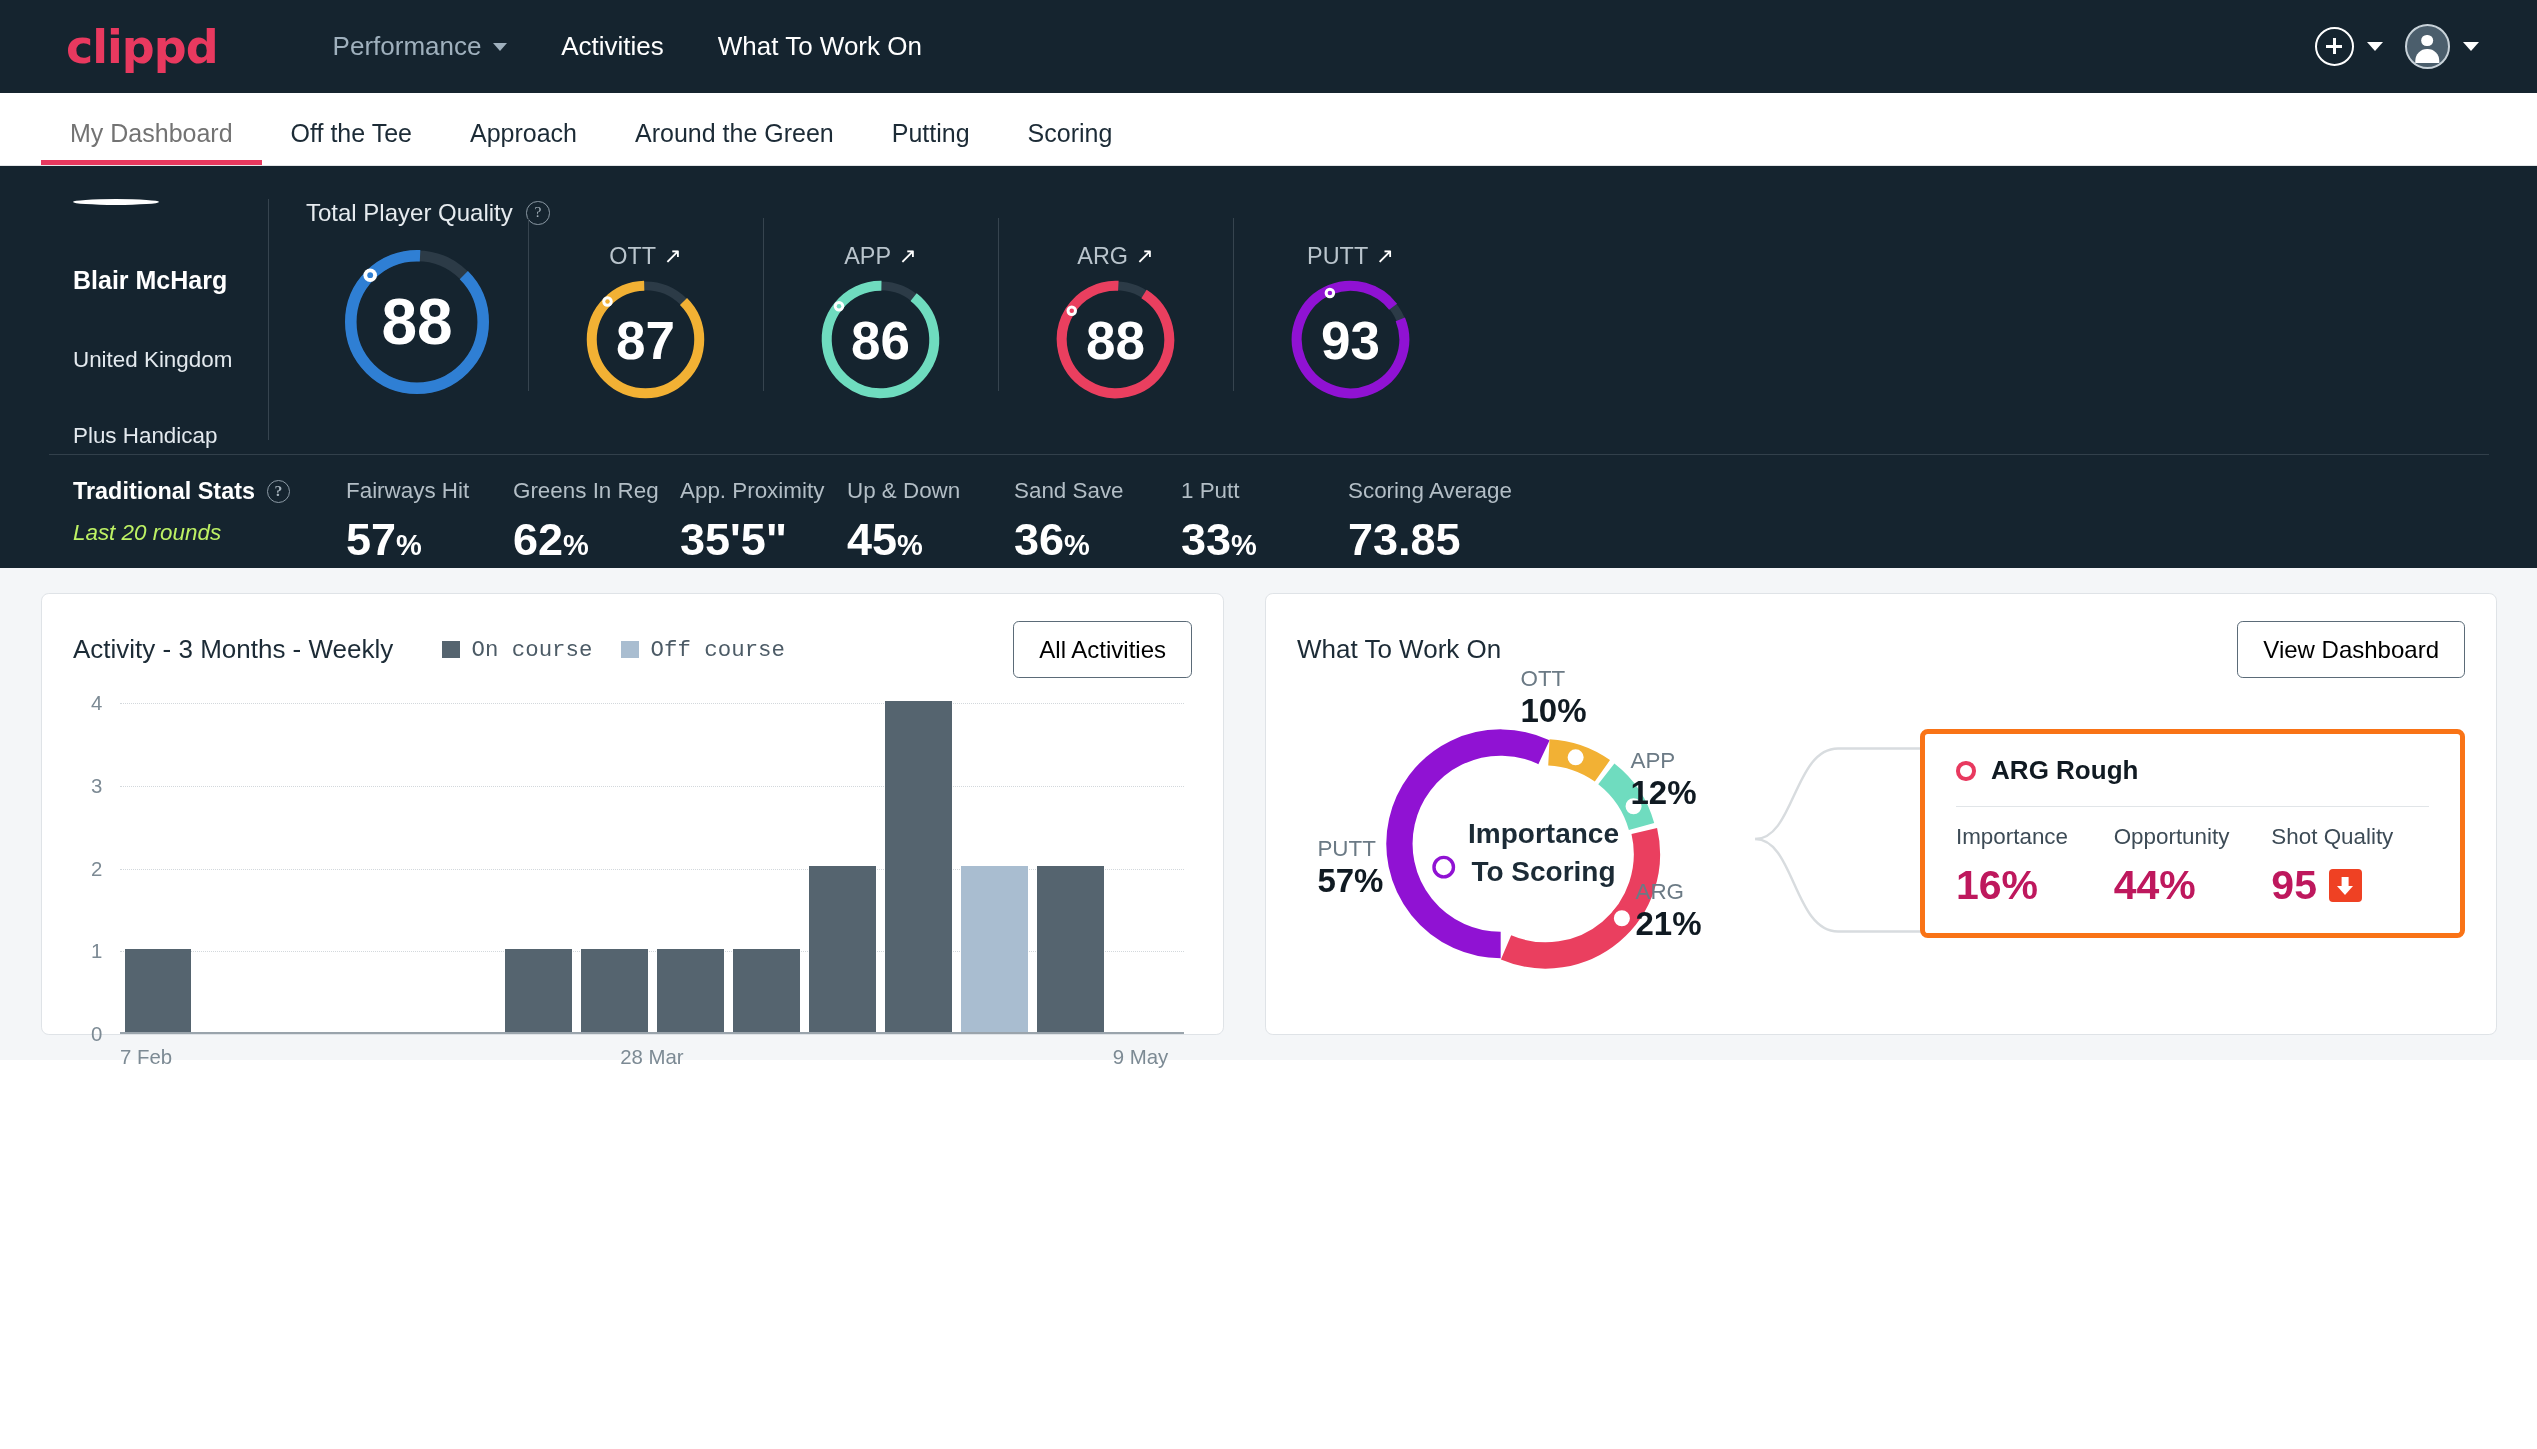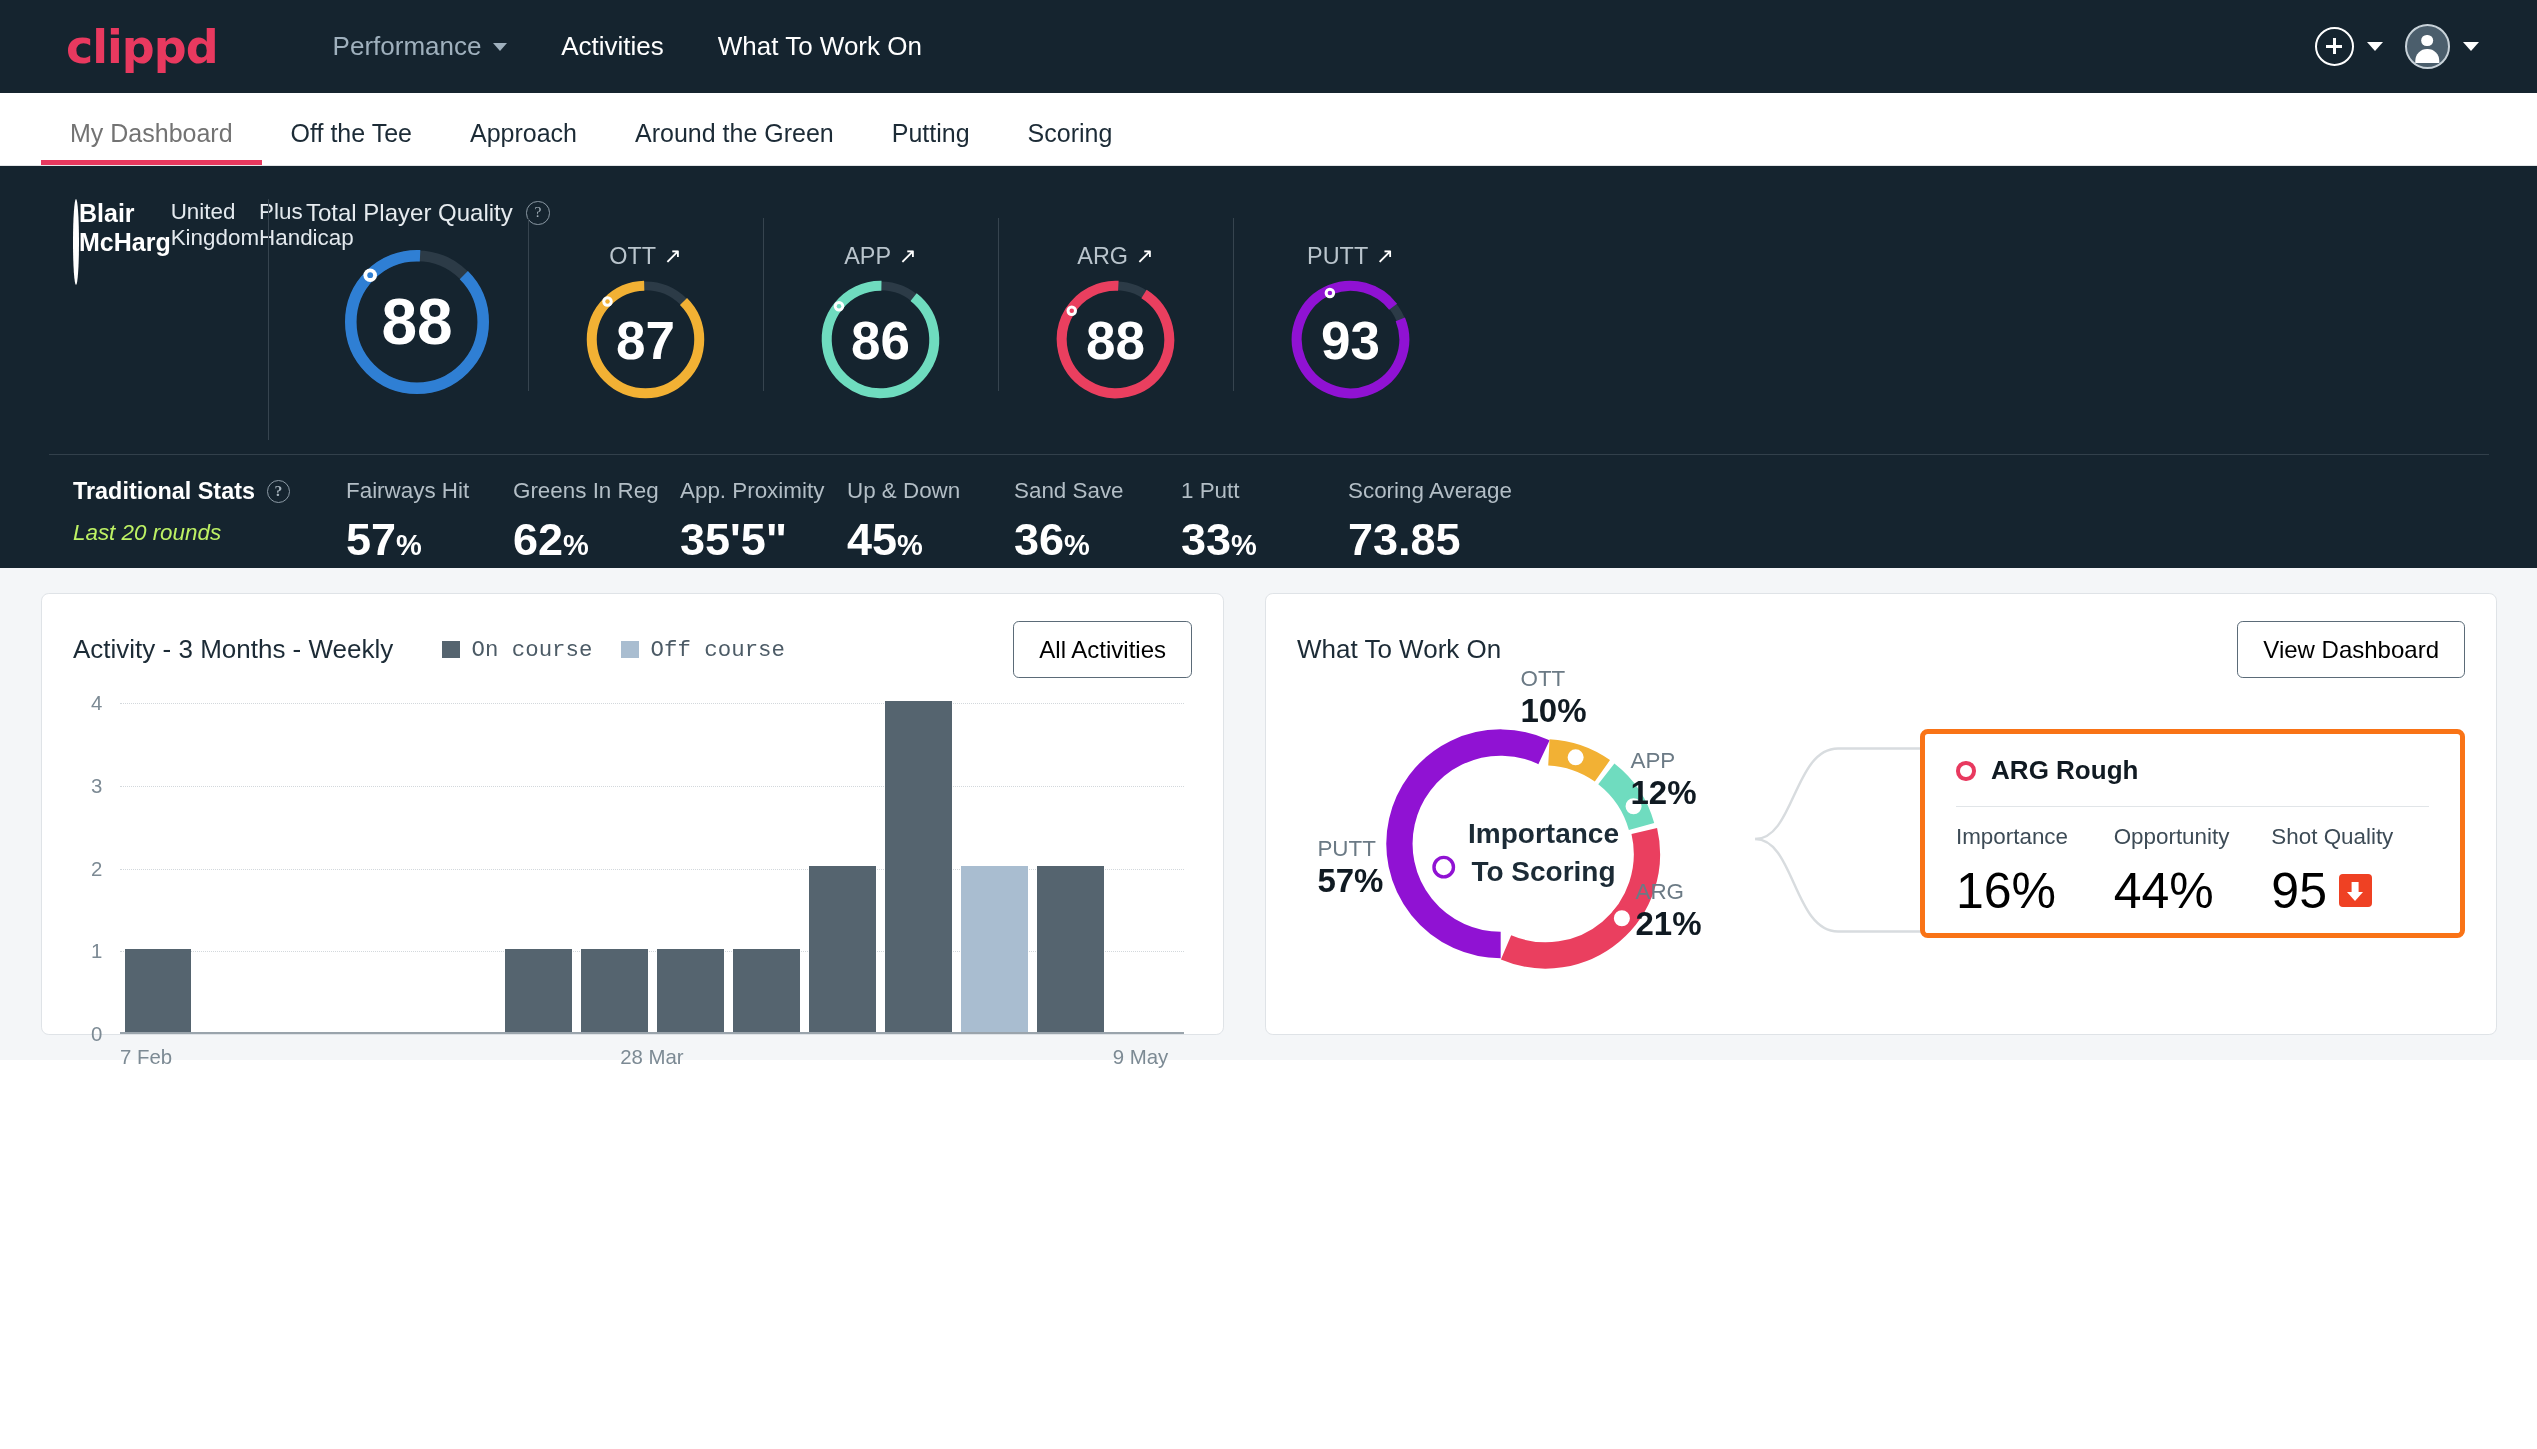--- a/index.html
+++ b/index.html
@@ -118,21 +118,21 @@
   .hero {
     background: #15242f;
     height: 402px;
     padding: 33px 49px 0 49px;
     position: relative;
   }
   .hero-top { display: flex; height: 241px; }
   .profile {
     width: 219px;
     padding-left: 24px;
-    display: flex; align-items: flex-start;
+    display: flex; flex-direction: column; align-items: flex-start; gap: 40px;
   }
   .pfp {
     width: 86px; height: 86px; border-radius: 50%;
     border: 3.9px solid #fff;
     background: linear-gradient(#b9cfe0 0%, #b9cfe0 42%, #5e8f4d 42%, #5a8a49 72%, #9c9076 72%, #a89b80 100%);
     position: relative; overflow: hidden;
     margin-bottom: 21.4px;
   }
   .pfp .bldg {
     position:absolute; left:18%; top:26%; width: 34%; height: 26%;
@@ -269,21 +269,21 @@
   .detail-head { display:flex; align-items:center; gap:15.6px; }
   .dot-ring {
     width:19.5px; height:19.5px; border-radius:50%;
     border: 4.9px solid #e8395f;
   }
   .detail-title { font-size:26px; color:#101a22; font-weight:bold; }
   .detail-hr { height:1px; background:#e1e5e8; margin:19.5px 0 17.5px 0; }
   .detail-cols { display:flex; }
   .dcol { width: 181px; }
   .dcol .k { font-size:22.4px; color:#3d4b56; margin-bottom:11.7px; }
-  .dcol .v { font-size:50px; color:#000000; font-weight:normal; display:flex; align-items:center; gap:11.7px;}
+  .dcol .v { font-size:41px; color:#be185d; font-weight:bold; display:flex; align-items:center; gap:11.7px;}
   .downbadge {
     width:33px; height:33px; background:#ef4123; border-radius:3.9px;
     position:relative;
   }
   .downbadge::before {
     content:""; position:absolute; left:50%; top:7.8px; transform:translateX(-50%);
     width:6.8px; height:10.7px; background:#fff;
   }
   .downbadge::after {
     content:""; position:absolute; left:50%; top:17.5px; transform:translateX(-50%);

